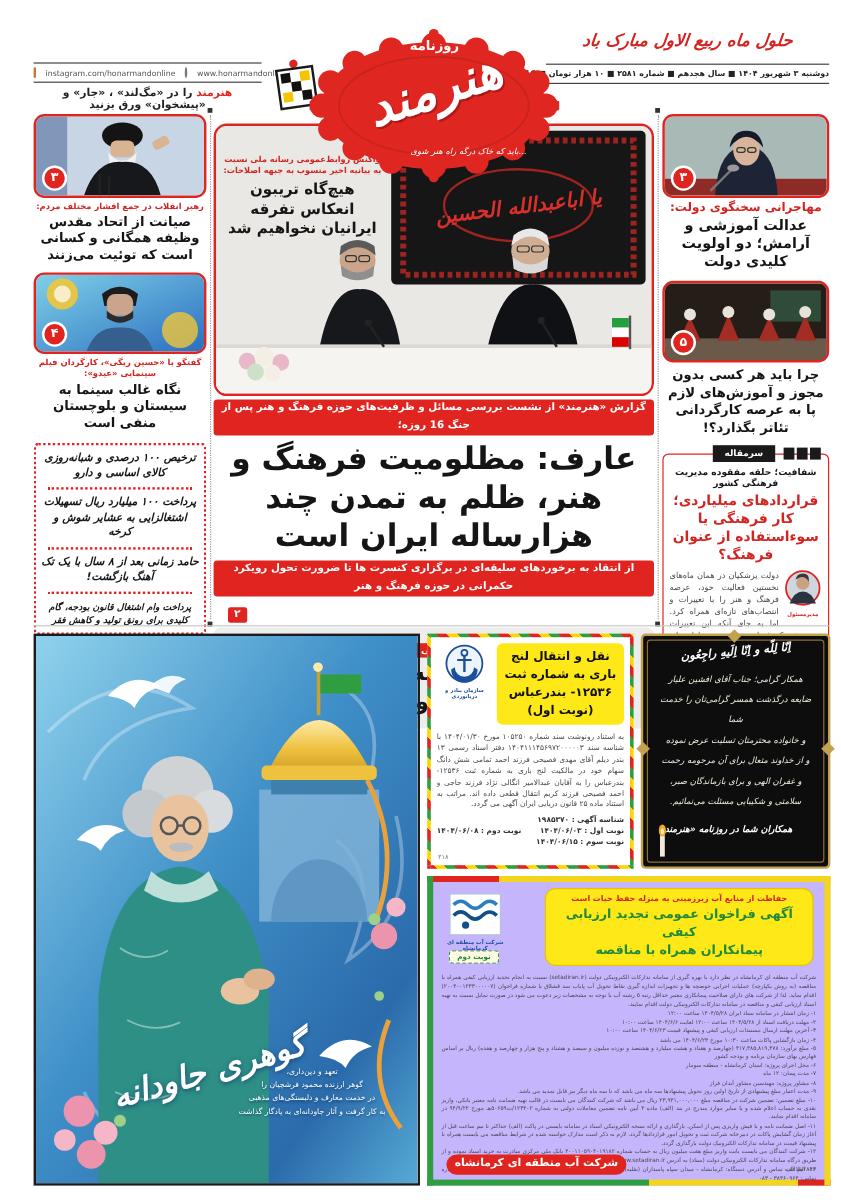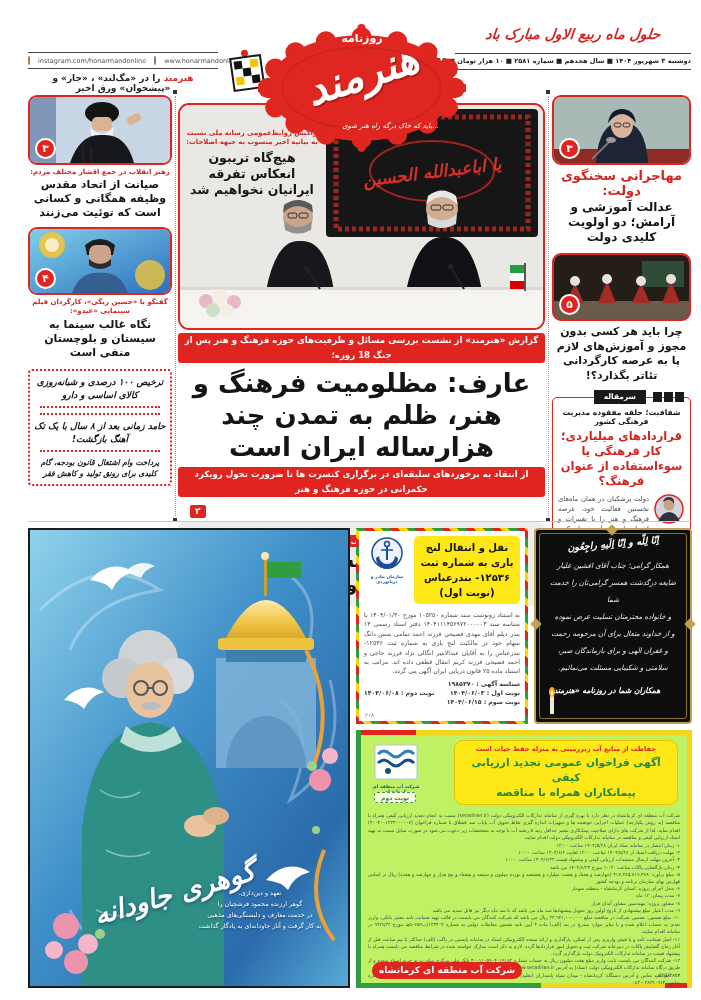--- a/index.html
+++ b/index.html
@@ -31,21 +31,21 @@
   <div class="abs" style="left:28px;top:52px;width:190px;">
     <div class="rule" style="left:0;top:0;width:190px;"></div>
     <div class="abs latin" style="left:0;top:4px;width:190px;font-size:6.5px;color:#555;display:flex;gap:8px;align-items:center;">
       <span style="display:inline-block;width:7px;height:7px;border:1px solid #c73;border-radius:2px;"></span>
       <span>instagram.com/honarmandonline</span>
       <span style="display:inline-block;width:7px;height:7px;border:1px solid #777;border-radius:50%;"></span>
       <span>www.honarmandonline.ir</span>
     </div>
     <div class="rule" style="left:0;top:16px;width:190px;"></div>
     <div class="abs" style="left:0;top:21px;width:190px;font-size:9px;font-weight:bold;color:#222;text-align:center;">
-      <span style="color:#e02420;">هنرمند</span><span> را در «مگ‌لند» ، «جار» و «پیشخوان» ورق اخیر</span>
+      <span style="color:#e02420;">هنرمند</span><span> را در «مگ‌لند» ، «جار» و «پیشخوان» ورق بزنید</span>
     </div>
   </div>
 
   <div class="abs" style="left:228px;top:48px;width:38px;height:46px;transform:rotate(-8deg);">
     <svg width="38" height="46" viewBox="0 0 38 46">
       <circle cx="19" cy="5" r="3.5" fill="#e02420"></circle>
       <rect x="4" y="9" width="30" height="32" fill="#fff" stroke="#1a1a1a" stroke-width="2"></rect>
       <rect x="7" y="12" width="8" height="8" fill="#111"></rect>
         <rect x="23" y="12" width="8" height="8" fill="#f4c500"></rect>
       <rect x="15" y="20" width="8" height="8" fill="#111"></rect>
@@ -138,20 +138,21 @@
         <path d="M42 64 q8 -22 28 -20 q20 -2 28 20 z" fill="#355f8f"></path>
       </svg>
       <span class="badge">۴</span>
     </div>
     <div class="kick" style="font-size:7px;line-height:9px;margin-top:3px;">گفتگو با «حسین ریگی»، کارگردان فیلم سینمایی «عیدو»:</div>
     <div class="ttl" style="font-size:11px;line-height:14px;margin-top:2px;">نگاه غالب سینما به سیستان و بلوچستان منفی است</div>
 
     <div class="dotbox" style="margin-top:9px;padding:5px 4px;font-style:italic;">
       <div class="ttl" style="font-size:9px;line-height:12.5px;">ترخیص ۱۰۰ درصدی و شبانه‌روزی کالای اساسی و دارو</div>
       <div class="dotsep" style="margin:5px 6px;"></div>
+      <div class="ttl" style="font-size:9px;line-height:12.5px;">پرداخت ۱۰۰ میلیارد ریال تسهیلات اشتغالزایی به عشایر شوش و کرخه</div>
       <div class="dotsep" style="margin:5px 6px;"></div>
       <div class="ttl" style="font-size:9px;line-height:12.5px;">حامد زمانی بعد از ۸ سال با یک تک آهنگ بازگشت!</div>
       <div class="dotsep" style="margin:5px 6px;"></div>
       <div class="ttl" style="font-size:7.6px;line-height:11px;">پرداخت وام اشتغال قانون بودجه، گام کلیدی برای رونق تولید و کاهش فقر</div>
     </div>
   </div>
 
   <div class="abs" style="left:178px;top:103px;width:367px;">
     <div class="photo" style="height:223px;border-radius:11px;">
       <svg width="363" height="223" viewBox="0 0 363 223">
@@ -191,21 +192,21 @@
             <rect x="330" y="176" width="14" height="8" fill="#da0000"></rect>
             <rect x="344" y="158" width="2" height="28" fill="#555"></rect>
           </g>
       </svg>
       <div class="abs" style="left:6px;top:24px;width:132px;text-align:center;">
         <div class="kick" style="font-size:6.8px;line-height:9px;">واکنش روابط‌عمومی رسانه ملی نسبت به بیانیه اخیر منسوب به جبهه اصلاحات:</div>
         <div class="ttl" style="font-size:12.5px;line-height:16px;margin-top:3px;">هیچ‌گاه تریبون انعکاس تفرقه ایرانیان نخواهیم شد</div>
       </div>
     </div>
 
-    <div class="redstrip" style="margin-top:3px;font-size:8.6px;line-height:15px;">گزارش «هنرمند» از نشست بررسی مسائل و ظرفیت‌های حوزه فرهنگ و هنر پس از جنگ 18 روزه؛</div>
+    <div class="redstrip" style="margin-top:3px;font-size:8.6px;line-height:15px;">گزارش «هنرمند» از نشست بررسی مسائل و ظرفیت‌های حوزه فرهنگ و هنر پس از جنگ 16 روزه؛</div>
     <div class="ttl" style="font-size:26px;line-height:32px;margin-top:4px;">عارف: مظلومیت فرهنگ و هنر، ظلم به تمدن چند هزارساله ایران است</div>
     <div class="redstrip" style="margin-top:4px;font-size:8.6px;line-height:15px;">از انتقاد به برخوردهای سلیقه‌ای در برگزاری کنسرت ها تا ضرورت تحول رویکرد حکمرانی در حوزه فرهنگ و هنر</div>
     <div style="text-align:left;margin-top:2px;">
       <span style="display:inline-block;background:#e02420;color:#fff;font-weight:bold;font-size:9px;line-height:13px;padding:0 5px;border-radius:2px;margin-left:12px;">۲</span>
     </div>
 
     <div style="background:#ededed;border-radius:6px;margin-top:4px;padding:6px 4px 9px;">
       <div style="text-align:center;">
         <span style="display:inline-block;background:#e02420;color:#fff;font-weight:bold;font-size:8px;line-height:12px;padding:0 6px;">اقتصاد هنر و بازدارندگی فرهنگی در مواجهه با رانت اعتباری؛</span>
       </div>
@@ -221,21 +222,21 @@
         <path d="M42 66 q2 -40 26 -42 q24 2 26 42 z" fill="#1d2436"></path>
         <ellipse cx="68" cy="28" rx="11" ry="13" fill="#d9b49a"></ellipse>
         <path d="M54 26 q14 -18 28 0 q-2 -14 -14 -14 q-12 0 -14 14 z" fill="#151a28"></path>
         <rect x="60" y="26" width="7" height="4" rx="2" fill="none" stroke="#333" stroke-width="1"></rect>
         <rect x="69" y="26" width="7" height="4" rx="2" fill="none" stroke="#333" stroke-width="1"></rect>
         <line x1="38" y1="62" x2="56" y2="44" stroke="#777" stroke-width="2"></line>
           <ellipse cx="57" cy="43" rx="5" ry="3" fill="#999"></ellipse>
       </svg>
       <span class="badge">۳</span>
     </div>
-    <div class="kick" style="font-size:13px;margin-top:3px;">مهاجرانی سخنگوی دولت:</div>
+    <div class="kick" style="font-size:10px;margin-top:3px;">مهاجرانی سخنگوی دولت:</div>
     <div class="ttl" style="font-size:12px;line-height:15px;margin-top:2px;">عدالت آموزشی و آرامش؛ دو اولویت کلیدی دولت</div>
 
     <div class="photo" style="height:64px;margin-top:8px;">
       <svg width="135" height="64" viewBox="0 0 135 64">
         <rect width="135" height="64" fill="#241d18"></rect>
         <rect x="88" y="6" width="42" height="26" fill="#2f4c38"></rect>
         <rect x="0" y="46" width="135" height="18" fill="#6b5a4a"></rect>
         <g>
           <path d="M12 48 l9 -20 l9 20 z" fill="#a32c25"></path>
             <circle cx="21" cy="26" r="5" fill="#e8e3da"></circle>
@@ -396,21 +397,21 @@
 و غفران الهی و برای بازماندگان صبر،
 سلامتی و شکیبایی مسئلت می‌نمائیم.</div>
     <div style="color:#fff;font-size:7.6px;font-style:italic;font-weight:bold;text-align:left;margin-top:10px;padding-left:6px;">همکاران شما در روزنامه «هنرمند»</div>
     <svg class="abs" style="left:10px;bottom:8px;" width="12" height="30" viewBox="0 0 12 30">
       <rect x="4" y="12" width="4" height="18" fill="#f2ead6"></rect>
       <ellipse cx="6" cy="8" rx="3" ry="5" fill="#f7a823"></ellipse>
       <ellipse cx="6" cy="9" rx="1.3" ry="2.5" fill="#fff3c4"></ellipse>
     </svg>
   </div>
 
-  <div class="abs" style="left:356px;top:730px;width:336px;height:258px;box-sizing:border-box;background:#bef264;">
+  <div class="abs" style="left:356px;top:730px;width:336px;height:258px;box-sizing:border-box;background:#c4b5fd;">
     <div class="abs" style="left:0;top:0;width:336px;height:5px;background:linear-gradient(to right,#e02420 0 60px,#f3d51c 60px);"></div>
     <div class="abs" style="left:0;bottom:0;width:336px;height:5px;background:linear-gradient(to right,#2f9e41 0 55%,#f3d51c 55% 92%,#e02420 92%);"></div>
     <div class="abs" style="left:0;top:0;width:5px;height:258px;background:#2f9e41;"></div>
     <div class="abs" style="right:0;top:0;width:5px;height:258px;background:#f3d51c;"></div>
 
     <div class="abs" style="right:14px;top:10px;width:210px;background:#ffe817;border:1px solid #e8c400;border-radius:9px;padding:4px 6px;text-align:center;">
       <div style="color:#d42421;font-size:6.6px;font-weight:bold;">حفاظت از منابع آب زیرزمینی به منزله حفظ حیات است</div>
       <div class="preline" style="color:#1f8a3b;font-size:10.5px;font-weight:bold;line-height:15px;margin-top:2px;">آگهی فراخوان عمومی تجدید ارزیابی کیفی
 پیمانکاران همراه با مناقصه</div>
     </div>

